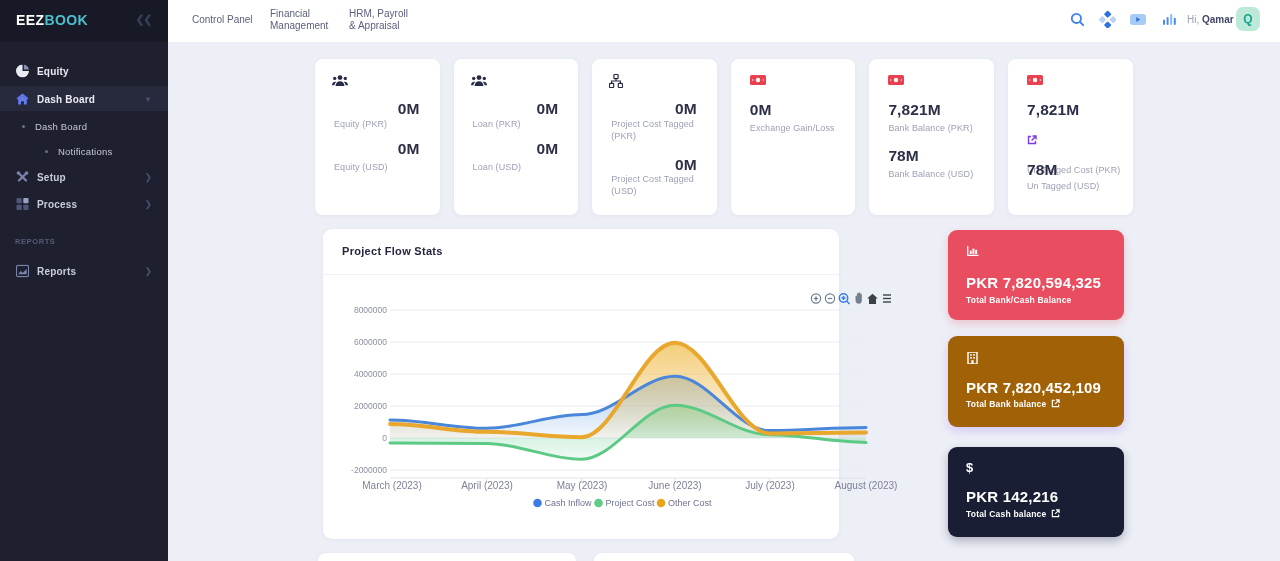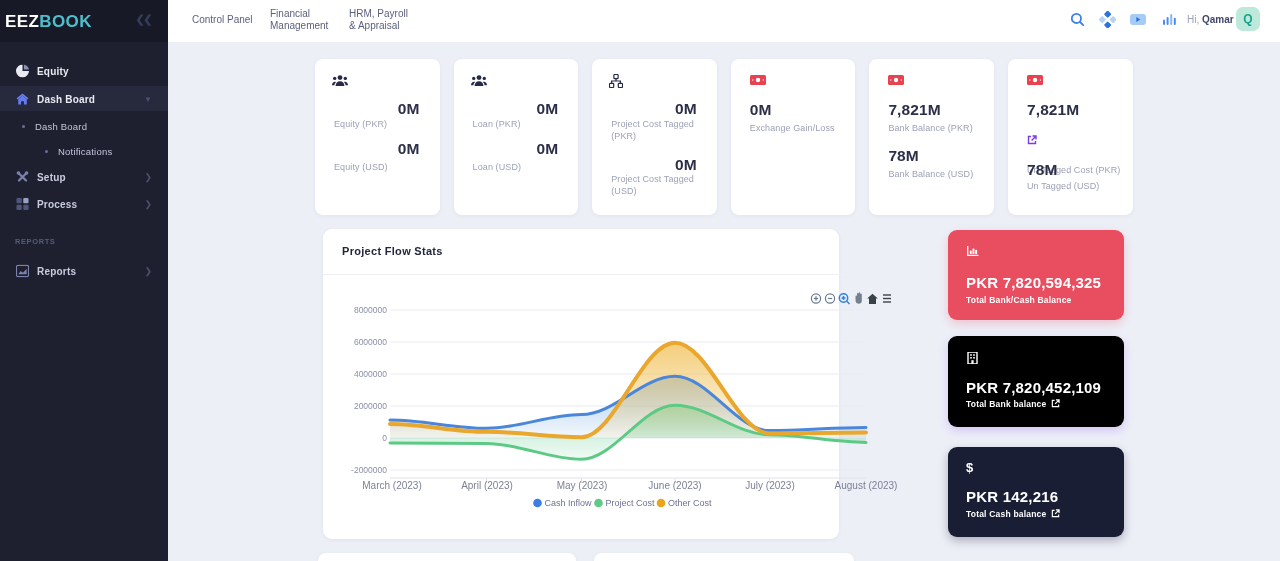--- a/index.html
+++ b/index.html
@@ -3,21 +3,21 @@
 <meta charset="utf-8">
 <style>
 * { margin:0; padding:0; box-sizing:border-box; }
 html,body { width:1280px; height:561px; overflow:hidden; }
 body { font-family:"Liberation Sans", sans-serif; background:#edeff7; position:relative; }
 .abs { position:absolute; }
 
 
 #sidebar { position:absolute; left:0; top:0; width:168px; height:561px; background:#1e202f; z-index:5; }
 #logo { position:absolute; left:0; top:0; width:168px; height:42px; background:#171a26; }
-#logo .txt { position:absolute; left:5px; top:12px; font-size:17px; font-weight:bold; color:#fff; letter-spacing:0.4px; }
+#logo .txt { position:absolute; left:16px; top:12px; font-size:14px; font-weight:bold; color:#fff; letter-spacing:0.4px; }
 #logo .txt span { color:#4dbecd; }
 #logo .coll { position:absolute; right:17px; top:13px; color:#363c5c; font-size:11px; font-weight:bold; letter-spacing:-1.5px; }
 .m-item { position:absolute; left:0; width:168px; height:26px; color:#e9eaf2; font-size:10px; }
 .m-item .ic { position:absolute; left:16px; top:50%; transform:translateY(-50%); width:13px; height:13px; }
 .m-item .lb { position:absolute; left:37px; top:50%; transform:translateY(-50%); font-weight:bold; letter-spacing:0.2px; }
 .m-item .ar { position:absolute; right:16px; top:50%; transform:translateY(-50%); color:#4b5170; font-size:9px; }
 .m-sub { position:absolute; left:0; width:168px; height:25px; color:#c3c6d9; font-size:9.5px; }
 .m-sub .dot { position:absolute; left:22px; top:50%; width:3px; height:3px; margin-top:-1px; border-radius:50%; background:#696e8d; }
 .m-sub .lb { position:absolute; left:35px; top:50%; transform:translateY(-50%); letter-spacing:0.2px; }
 .m-sec { position:absolute; left:15px; color:#565b7b; font-size:7.5px; font-weight:bold; letter-spacing:0.6px; }
@@ -308,21 +308,21 @@
 <div class="ccard" style="left:948px; top:230px; width:176px; height:90px; background:#e94d60; box-shadow:0 4px 10px rgba(233,77,96,0.25);">
   <svg class="cic" width="12" height="10" viewBox="0 0 12 10">
       <path d="M0.7 0 L0.7 9.3 L11.5 9.3" stroke="#fff" stroke-width="1.3" fill="none"></path>
       <rect x="2.8" y="4.6" width="1.9" height="3.4" fill="#fff"></rect>
       <rect x="5.5" y="2.6" width="1.9" height="5.4" fill="#fff"></rect>
       <rect x="8.2" y="3.8" width="1.9" height="4.2" fill="#fff"></rect>
     </svg>
   <div class="cval" style="top:43.5px;">PKR 7,820,594,325</div>
   <div class="clb" style="top:64.5px;">Total Bank/Cash Balance</div>
 </div>
-<div class="ccard" style="left:948px; top:336px; width:176px; height:91px; background:#000000; box-shadow:0 4px 10px rgba(139,83,247,0.25);">
+<div class="ccard" style="left:948px; top:336px; width:176px; height:91px; background:#a16207; box-shadow:0 4px 10px rgba(139,83,247,0.25);">
   <svg class="cic" width="11" height="12" viewBox="0 0 11 12">
       <rect x="1" y="0" width="9" height="12" rx="0.5" fill="none" stroke="#fff" stroke-width="1.4"></rect>
       <rect x="3.2" y="2.2" width="1.6" height="1.6" fill="#fff"></rect>
       <rect x="6.2" y="2.2" width="1.6" height="1.6" fill="#fff"></rect>
       <rect x="3.2" y="5" width="1.6" height="1.6" fill="#fff"></rect>
       <rect x="6.2" y="5" width="1.6" height="1.6" fill="#fff"></rect>
       <rect x="4.4" y="8.2" width="2.2" height="3.8" fill="#fff"></rect>
     </svg>
   <div class="cval" style="top:42.5px;">PKR 7,820,452,109</div>
   <div class="clb" style="top:63px;">Total Bank balance <svg width="9" height="9" viewBox="0 0 10 10" style="vertical-align:-1px; margin-left:2px;">

